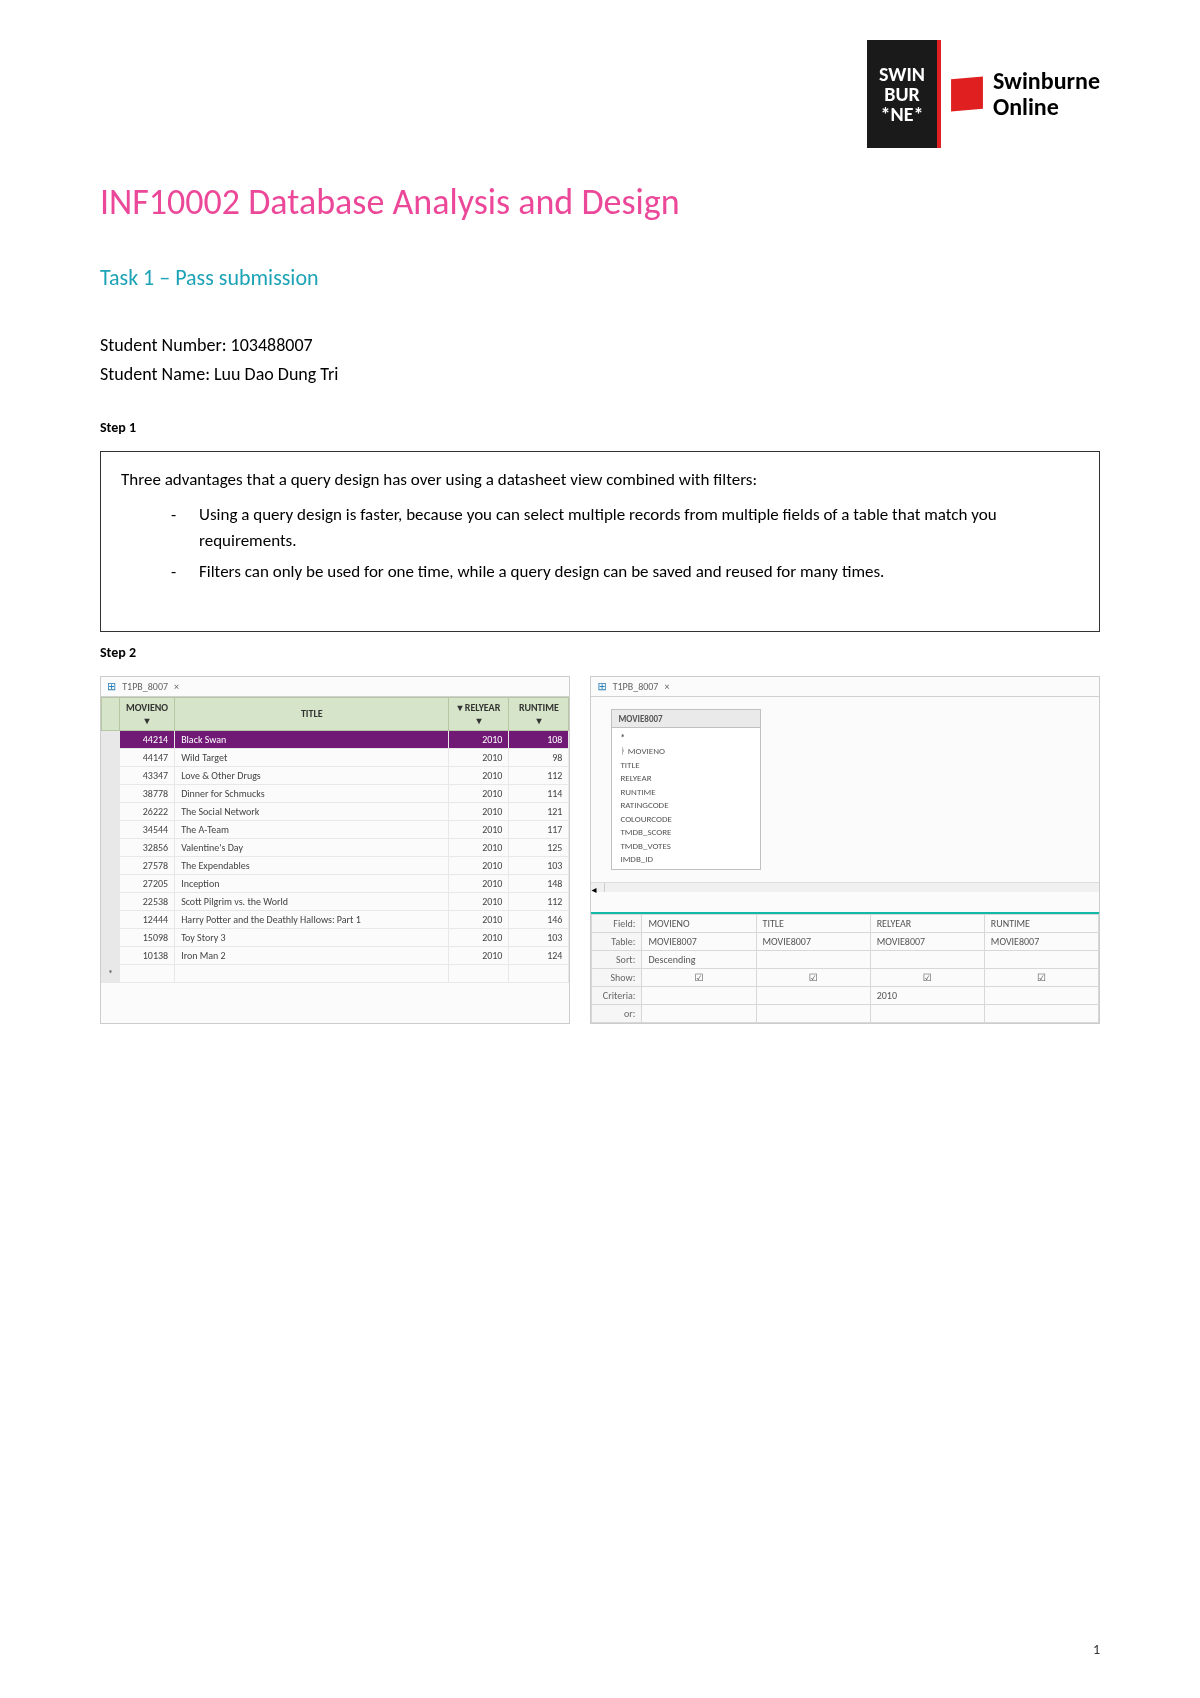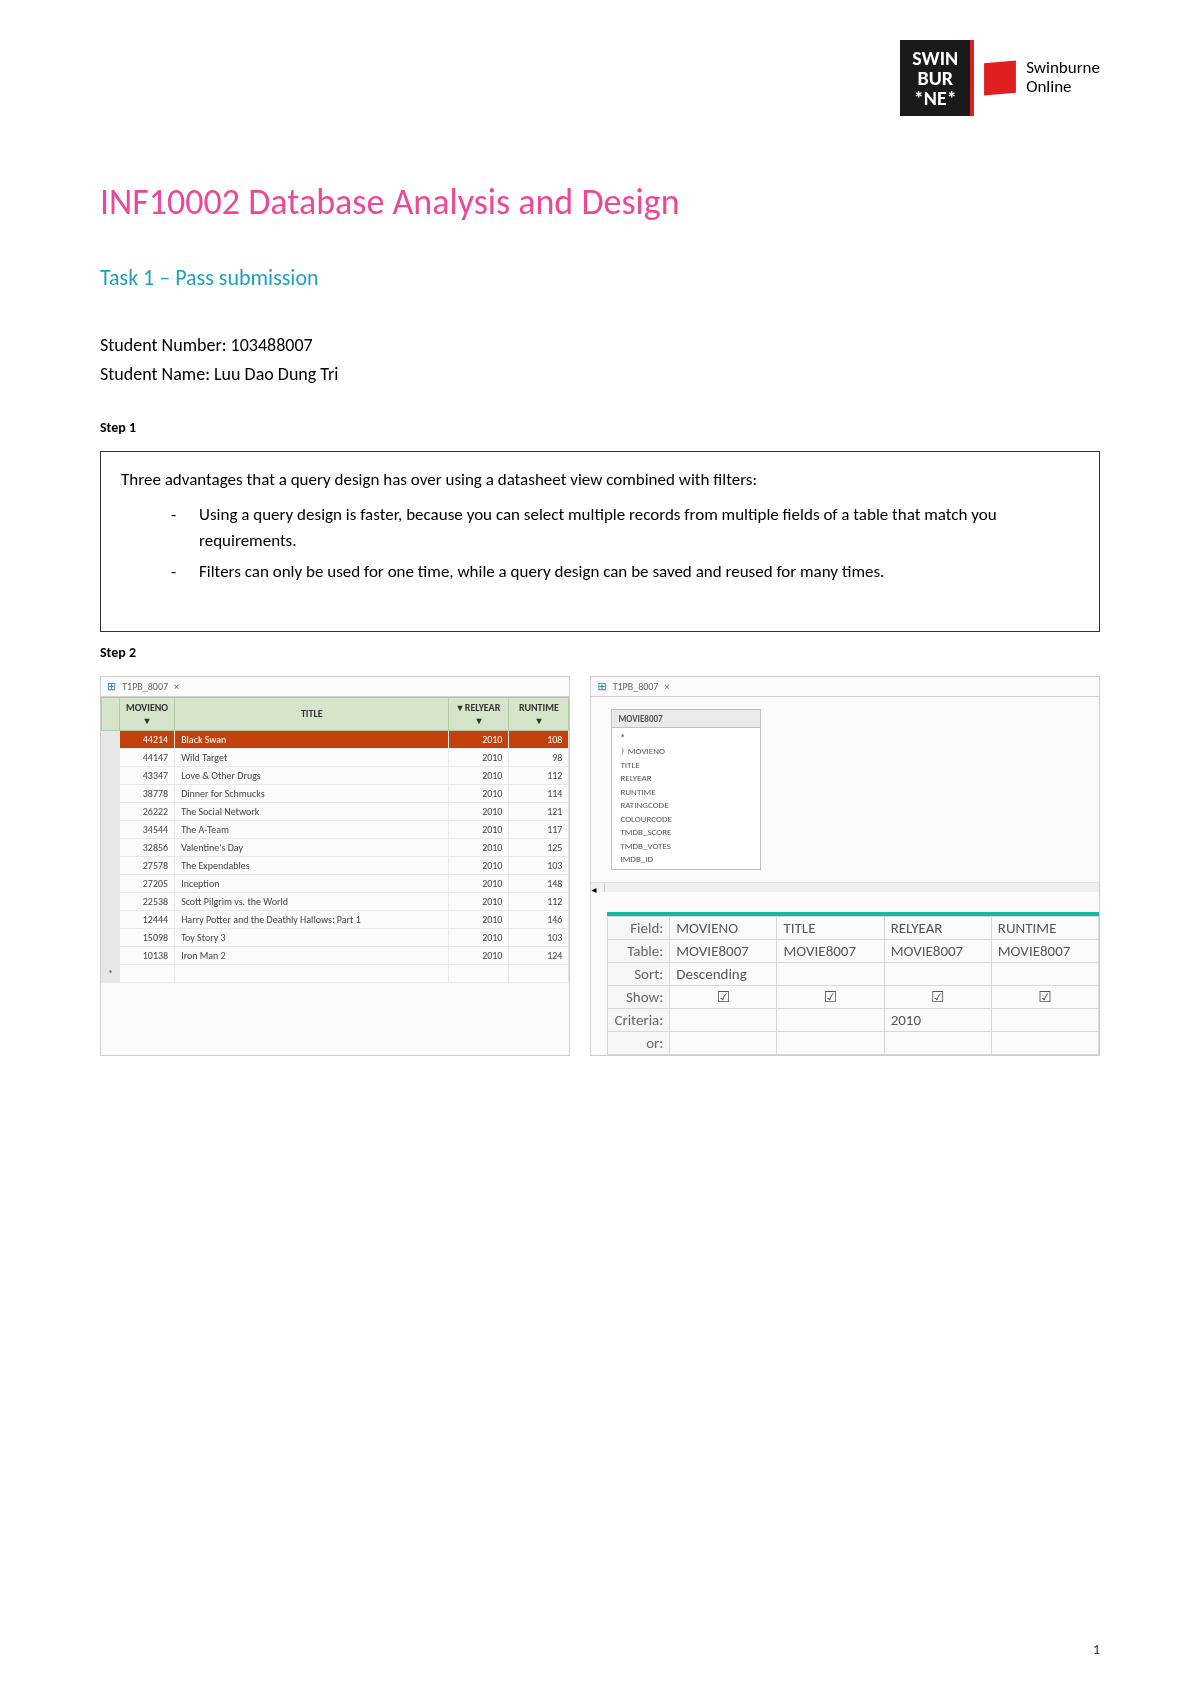--- a/index.html
+++ b/index.html
@@ -15,36 +15,36 @@
       position: absolute;
       top: 40px;
       right: 100px;
       display: flex;
       align-items: center;
       gap: 10px;
     }
     .swin-logo {
       background: #1a1a1a;
       color: #fff;
-      padding: 8px 12px;
+      padding: 24px 12px;
       font-size: 20px;
       font-weight: bold;
       line-height: 1;
       text-align: center;
       border-right: 4px solid #e02020;
     }
     .swin-online-icon {
       width: 32px;
       height: 32px;
       background: #e02020;
       transform: rotate(-5deg) skew(-5deg);
     }
     .swin-online-text {
-      font-size: 17px;
-      font-weight: 400;
+      font-size: 24px;
+      font-weight: 700;
       line-height: 1.1;
     }
     .title {
       color: #ec4899;
       font-size: 36px;
       font-weight: 400;
       margin-top: 120px;
       margin-bottom: 40px;
     }
     .subtitle {
@@ -119,21 +119,21 @@
       font-weight: bold;
       text-align: center;
       color: #333;
     }
     .data-table tbody td {
       border: 1px solid #e8e8e8;
       padding: 2px 6px;
       color: #444;
     }
     .data-table tbody tr:first-child {
-      background: #c2410c;
+      background: #701a75;
       color: #fff;
     }
     .data-table tbody tr:first-child td { color: #fff; }
     .data-table .col-movieno { text-align: right; width: 55px; }
     .data-table .col-title { text-align: left; }
     .data-table .col-relyear { text-align: right; width: 60px; }
     .data-table .col-runtime { text-align: right; width: 60px; }
     .row-selector {
       width: 14px;
       background: #e8e8e8;
@@ -150,24 +150,23 @@
     .field-list-header {
       background: #eaeaea;
       padding: 3px 6px;
       border-bottom: 1px solid #c0c0c0;
       font-weight: 600;
       color: #555;
     }
     .field-list-items { padding: 3px 8px; line-height: 1.5; color: #555; }
     .field-list-items div:first-child { font-weight: bold; }
     .query-grid {
-      border-top: 4px solid #14b8a6;
+      border-top: 2px solid #14b8a6;
       margin-top: 20px;
-      font-size: 15px;
-      margin-left: 16px;
+      font-size: 10px;
     }
     .query-grid table {
       width: 100%;
       border-collapse: collapse;
     }
     .query-grid td, .query-grid th {
       border: 1px solid #d8d8d8;
       padding: 2px 6px;
       text-align: left;
       color: #555;

